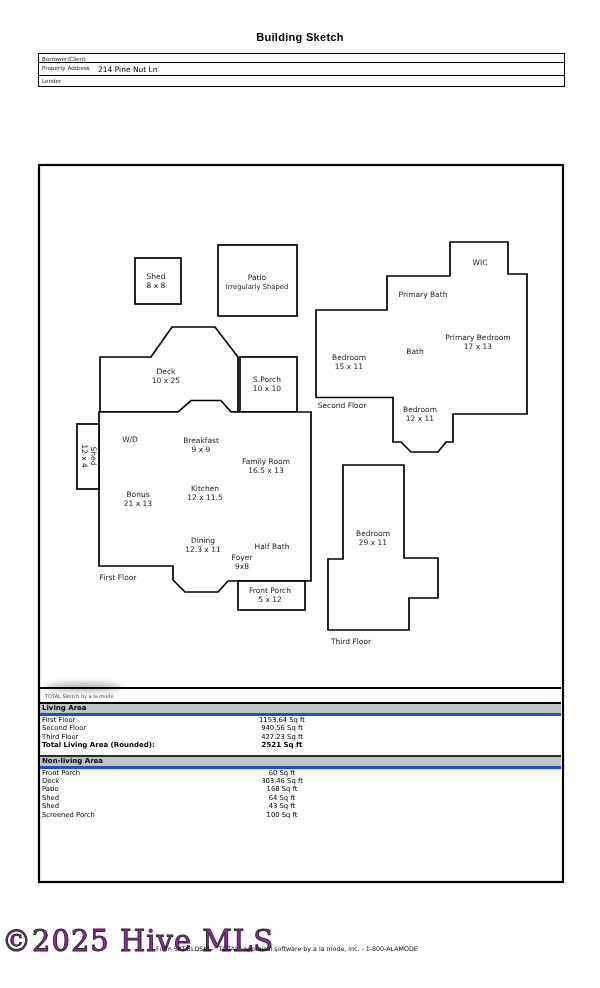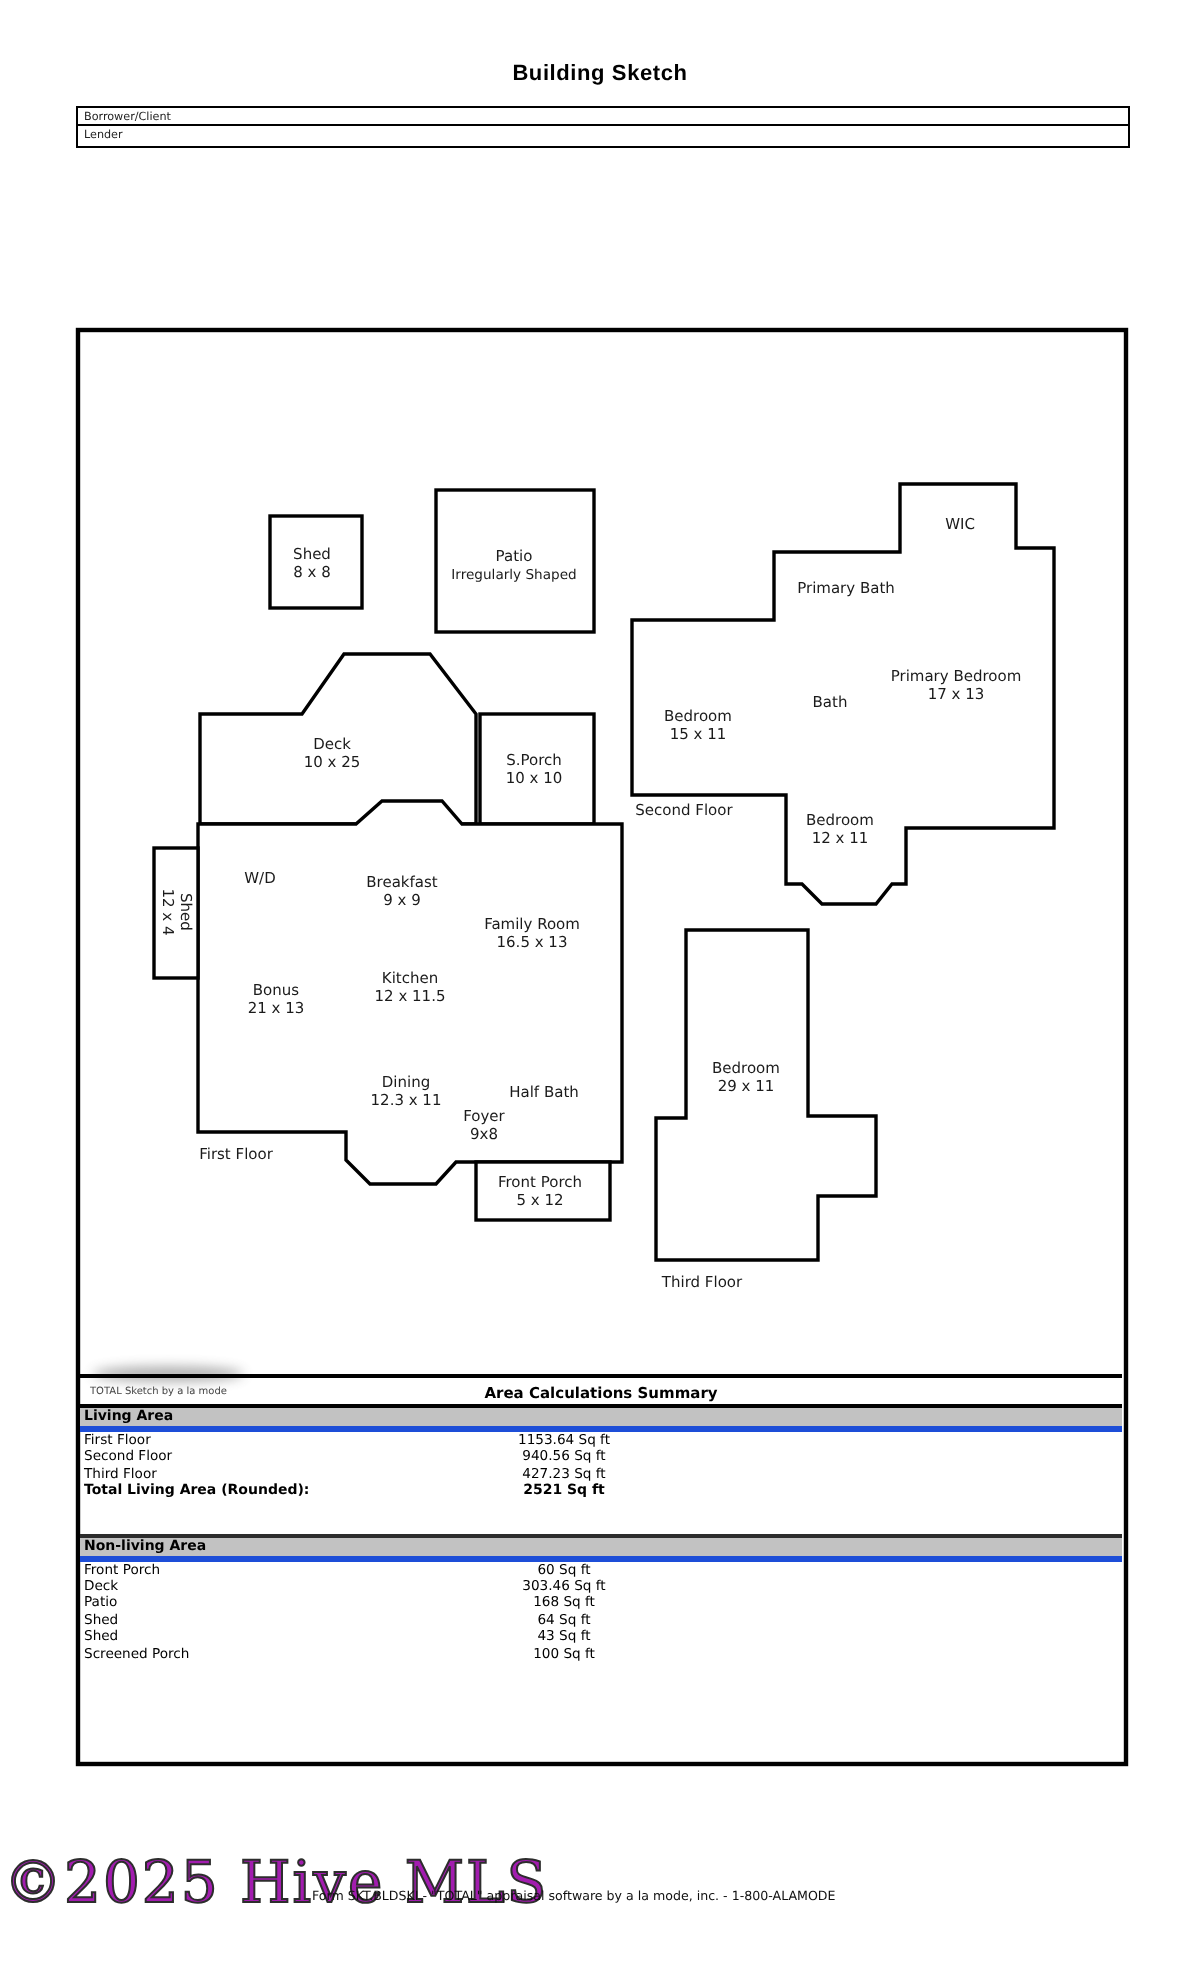--- a/index.html
+++ b/index.html
@@ -26,21 +26,21 @@
   .lbl span{display:block;}
   .lbl.rot{transform:translate(-50%,-50%) rotate(90deg);}
 
   
   .area{position:absolute;left:40px;top:687px;width:521px;}
   .area-head{position:relative;height:13px;border-top:2px solid #000;border-bottom:2.5px solid #000;}
   .brand{position:absolute;left:5px;top:4px;font-size:5px;color:#444;}
   .area-title{text-align:center;font-size:7.5px;font-weight:bold;padding-top:2.5px;}
   .band{background:#c2c2c2;font-weight:bold;font-size:7px;height:9px;line-height:9.5px;
         padding-left:2px;border-bottom:3px solid #1d4ed8;}
-  .band.nl{border-top:2px solid #2c2c2c;margin-top:17px;}
+  .band.nl{border-top:2px solid #2c2c2c;margin-top:5px;}
   .arow{position:relative;height:8.4px;line-height:8.6px;font-size:6.8px;}
   .arow .rl{position:absolute;left:2px;top:0;}
   .arow .rv{position:absolute;left:158px;width:168px;top:0;text-align:center;}
   .arow.total .rl,.arow.total .rv{font-weight:bold;font-size:7px;}
   .smudge{position:absolute;left:46px;top:683px;width:76px;height:8px;border-radius:50%;
           background:#555;opacity:.45;filter:blur(3px);}
 
   
   .watermark{position:absolute;left:2px;top:924px;font-family:"DejaVu Serif","Liberation Serif",serif;
              font-size:29px;letter-spacing:1px;color:#a21caf;
@@ -50,20 +50,24 @@
 </head>
 <body>
 
 <div class="page">
 
   <div class="doc-title">Building Sketch</div>
 
   <div class="hform">
     <div class="hrow r1">
       <span class="tl" style="left:3px">Borrower/Client</span>
+    </div>
+    <div class="hrow r2">
+      <span class="tl" style="left:3px">Property Address</span>
+      <span class="tv" style="left:59px">214 Pine Nut Ln</span>
     </div>
     <div class="hrow r4">
       <span class="tl" style="left:3px">Lender</span>
     </div>
   </div>
 
   <svg class="sketch-svg" width="600" height="988" viewBox="0 0 600 988">
     <g fill="#fff" stroke="#000" stroke-width="1.7" stroke-linejoin="miter">
       <rect x="39" y="165" width="524" height="717" fill="none" stroke-width="2.2"></rect>
       <rect x="135" y="258" width="46" height="46"></rect>
@@ -164,21 +168,20 @@
       <span>29 x 11</span>
     </div>
   <div class="lbl" style="left:351px;top:642px">
     <span>Third Floor</span>
     </div>
 
   <div class="smudge"></div>
   <div class="area">
     <div class="area-head">
       <span class="brand">TOTAL Sketch by a la mode</span>
-      <div class="area-title">Area Calculations Summary</div>
     </div>
     <div class="band">Living Area</div>
     <div class="arow">
       <span class="rl">First Floor</span>
       <span class="rv">1153.64 Sq ft</span>
       </div>
     <div class="arow">
       <span class="rl">Second Floor</span>
       <span class="rv">940.56 Sq ft</span>
       </div>

